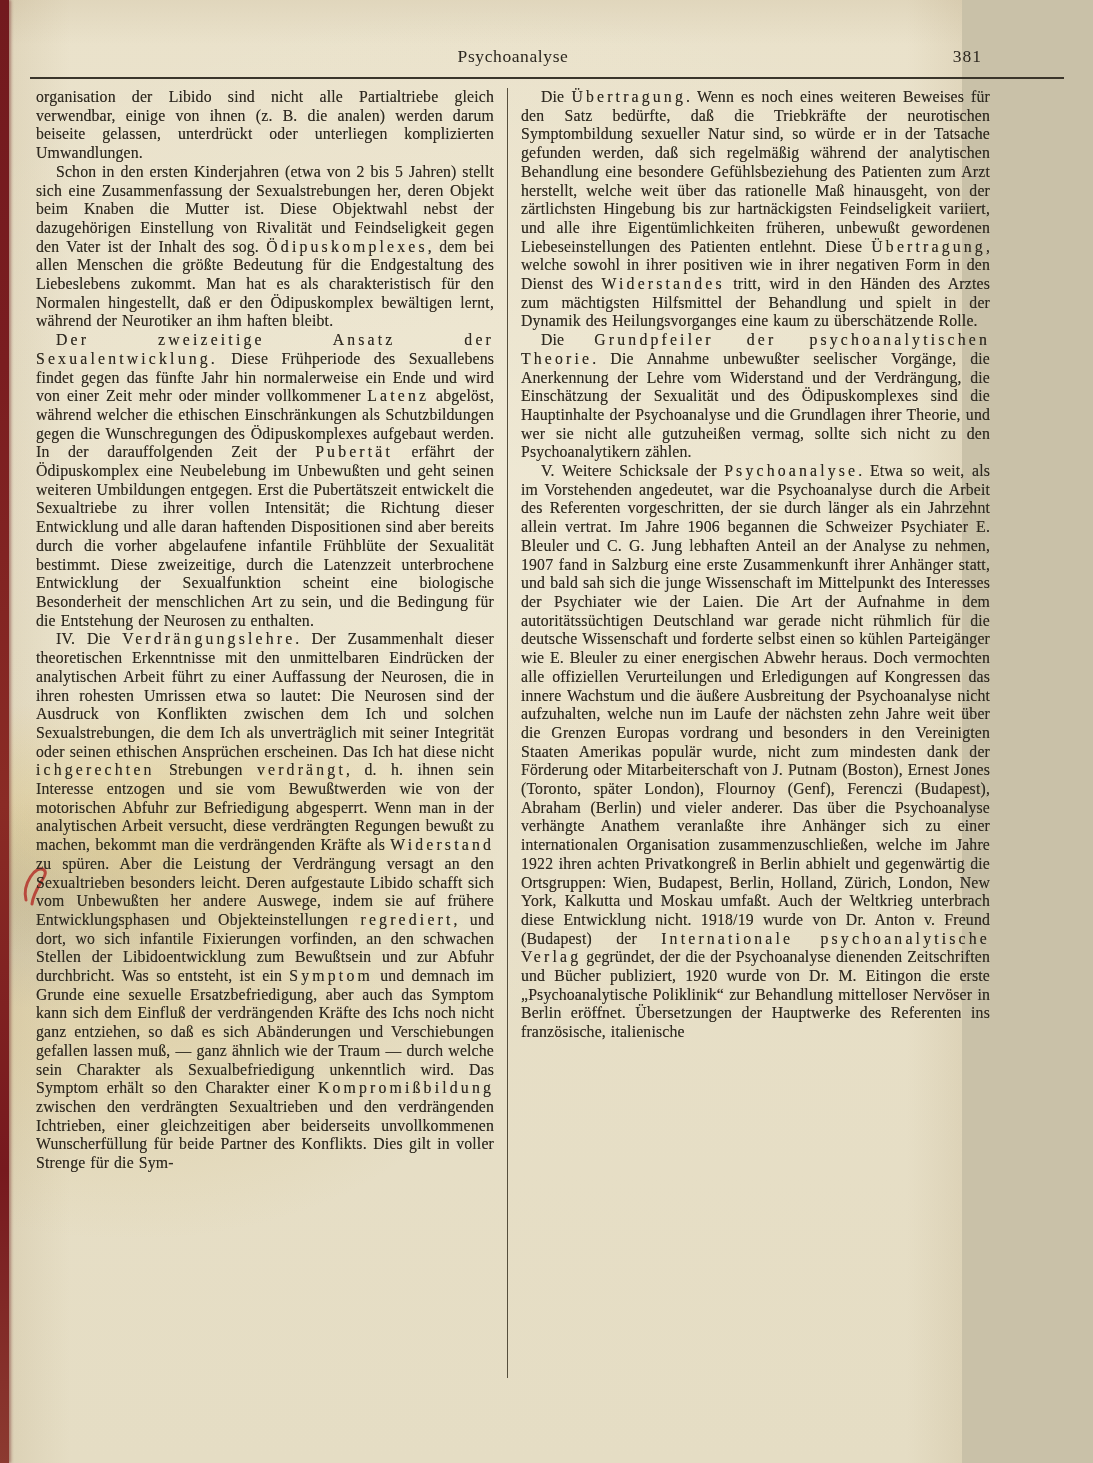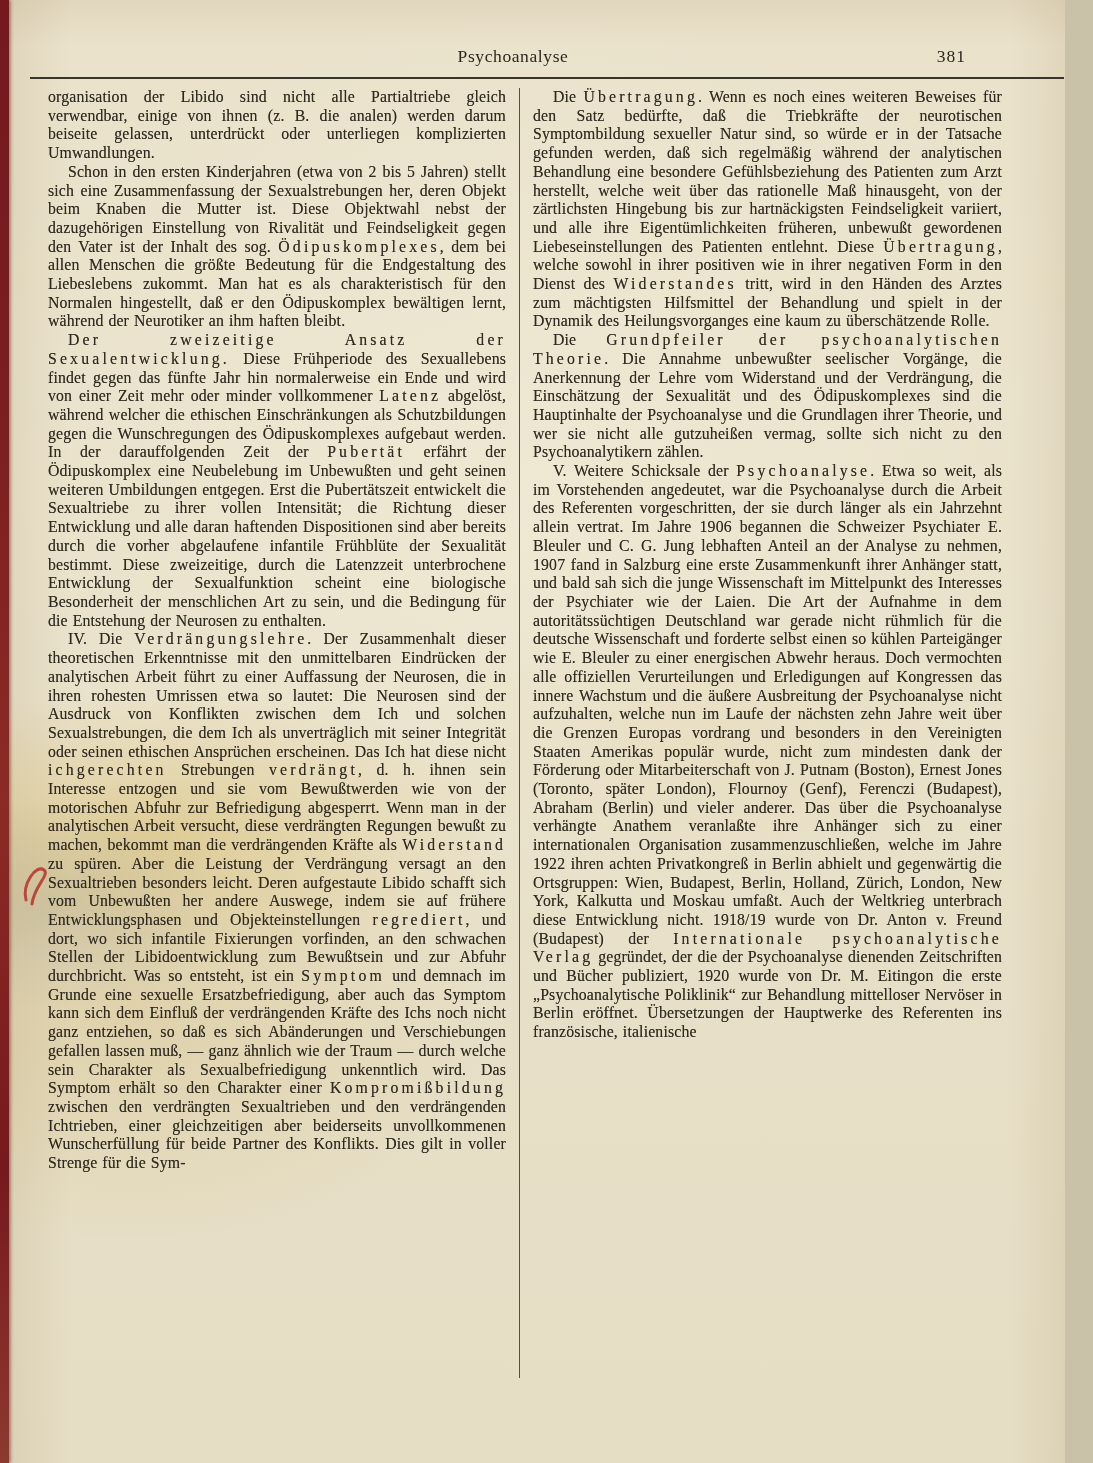--- a/index.html
+++ b/index.html
@@ -4,21 +4,21 @@
 <style>
   html,body{margin:0;padding:0;}
   body{
     width:1093px;height:1463px;
     background:#c9c1a8;
     font-family:"Liberation Serif","DejaVu Serif",serif;
     overflow:hidden;
   }
   .page{
     position:relative;
-    width:1065px;height:1463px;
+    width:962px;height:1463px;
     color:var(--ink,#2f2a21);
     background:
       radial-gradient(ellipse 480px 200px at 170px 830px, rgba(208,170,58,0.32), rgba(208,170,58,0) 70%),
       radial-gradient(ellipse 520px 330px at 130px 1010px, rgba(196,162,70,0.22), rgba(196,162,70,0) 70%),
       radial-gradient(ellipse 260px 150px at 55px 905px, rgba(104,116,138,0.18), rgba(104,116,138,0) 70%),
       radial-gradient(ellipse 420px 220px at 720px 740px, rgba(210,180,100,0.10), rgba(210,180,100,0) 70%),
       radial-gradient(ellipse 900px 700px at 50% 35%, rgba(255,252,240,0.28), rgba(255,252,240,0) 75%),
       linear-gradient(to right, rgba(140,110,60,0.12), rgba(140,110,60,0) 70px),
       linear-gradient(to left, rgba(140,110,60,0.10), rgba(140,110,60,0) 55px),
       linear-gradient(to bottom, rgba(140,110,60,0.10), rgba(140,110,60,0) 45px),
@@ -30,28 +30,28 @@
     box-shadow:2px 0 3px rgba(110,30,30,0.45);
   }
   .pen-mark{position:absolute;left:20px;top:860px;opacity:.85;}
   .header{
     position:absolute;left:36px;top:46px;width:954px;height:24px;
   }
   .title{
     text-align:center;font-size:17.5px;letter-spacing:.6px;color:#2c271f;
   }
   .pagenum{
-    position:absolute;right:24px;top:0;font-size:17.5px;letter-spacing:1px;color:#2c271f;
+    position:absolute;right:8px;top:0;font-size:17.5px;letter-spacing:1px;color:#2c271f;
   }
   .rule{
     position:absolute;left:30px;top:77px;width:1034px;height:0;
     border-top:2px solid #3a352b;
   }
   .columns{
-    position:absolute;left:48px;top:88px;width:954px;height:1290px;
+    position:absolute;left:36px;top:88px;width:954px;height:1290px;
     display:flex;overflow:hidden;
   }
   .col{
     font-size:15.8px;line-height:18.7px;
     text-align:justify;
     color:var(--ink,#2f2a21);
     letter-spacing:.01em;word-spacing:.05em;
     hyphens:auto;-webkit-hyphens:auto;
     text-shadow:0 0 .5px rgba(47,42,33,.55);
   }

